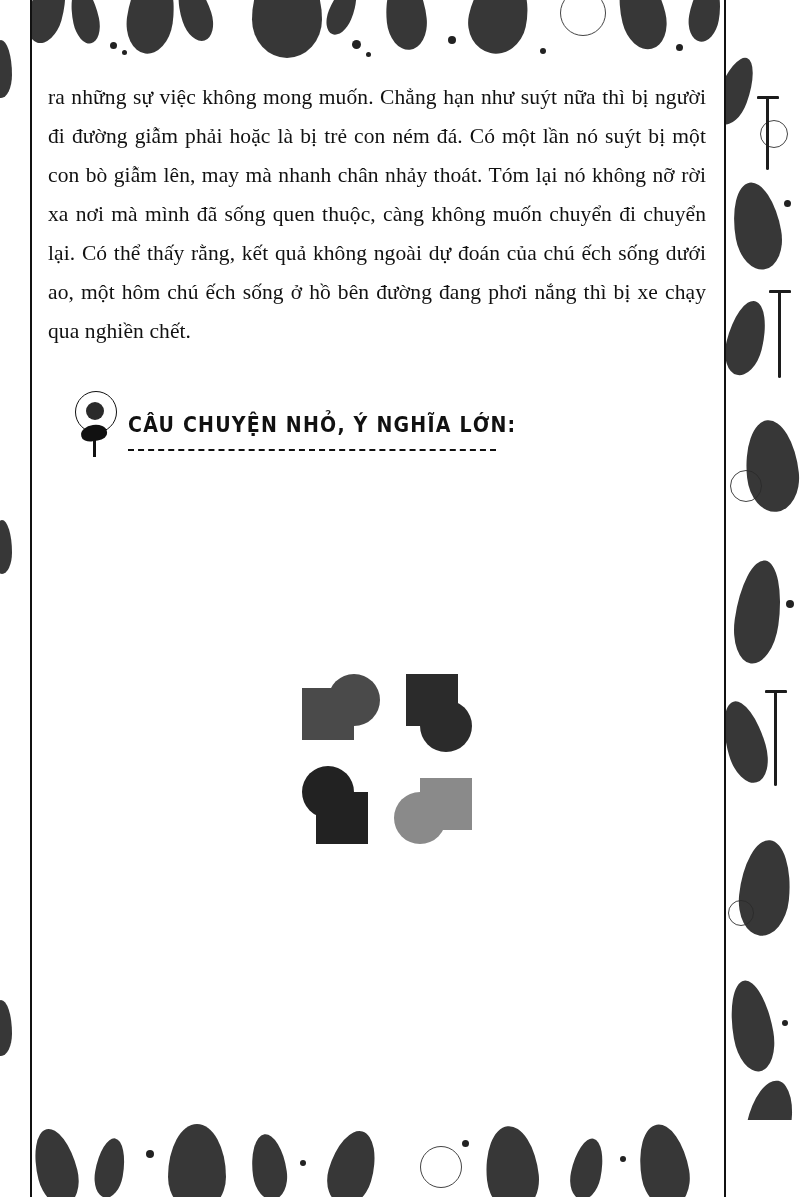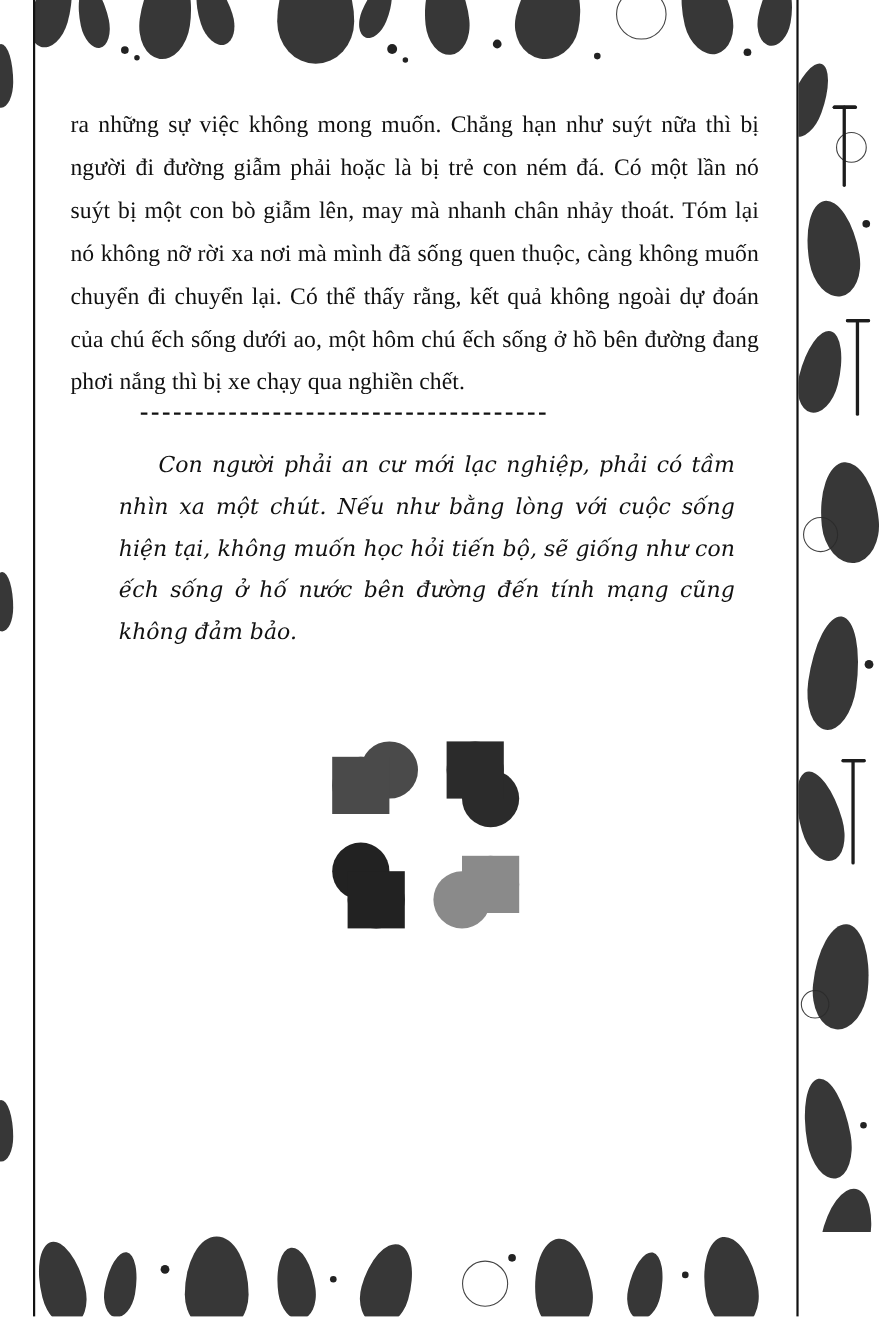--- a/index.html
+++ b/index.html
@@ -81,21 +81,21 @@
     top: 78px;
     width: 658px;
   }
 
   .body-text {
     font-size: 21.5px;
     line-height: 39px;
     color: #111;
     text-align: justify;
     letter-spacing: .1px;
-    margin: 16px;
+    margin: 0;
   }
 
   .lesson-header {
     display: flex;
     align-items: center;
     margin-top: 40px;
     margin-left: 22px;
   }
   .pin {
     position: relative;
@@ -299,23 +299,30 @@
     <span class="leaf blob" style="left:-10px; top:1000px;width:22px; height:56px;"></span>
   </div>
 
   <div class="frame-line"></div>
   <div class="frame-line right"></div>
 
   <div class="content">
 
     <p class="body-text">ra những sự việc không mong muốn. Chẳng hạn như suýt nữa thì bị người đi đường giẫm phải hoặc là bị trẻ con ném đá. Có một lần nó suýt bị một con bò giẫm lên, may mà nhanh chân nhảy thoát. Tóm lại nó không nỡ rời xa nơi mà mình đã sống quen thuộc, càng không muốn chuyển đi chuyển lại. Có thể thấy rằng, kết quả không ngoài dự đoán của chú ếch sống dưới ao, một hôm chú ếch sống ở hồ bên đường đang phơi nắng thì bị xe chạy qua nghiền chết.</p>
 
+    <div class="lesson-header">
+      <span class="pin">
+        <span class="head"></span>
+        <span class="bow"></span>
+        <span class="needle"></span>
+      </span>
+      <span class="lesson-title">CÂU CHUYỆN NHỎ, Ý NGHĨA LỚN:</span>
+    </div>
     <div class="dashed-rule"></div>
 
-    <p class="lesson-body">Con người phải an cư mới lạc nghiệp, phải có tầm nhìn xa một chút. Nếu như bằng lòng với cuộc sống hiện tại, không muốn học hỏi tiến bộ, sẽ giống như con ếch sống ở hố nước bên đường đến tính mạng cũng không đảm bảo.</p>
   </div>
 
   <div class="clover-wrap">
     <span class="petal p-tl">
       <span class="heart">
         <i style="background:#4a4a4a"></i>
           <b style="background:#4a4a4a"></b>
           <s style="background:#4a4a4a"></s>
       </span>
     </span>

